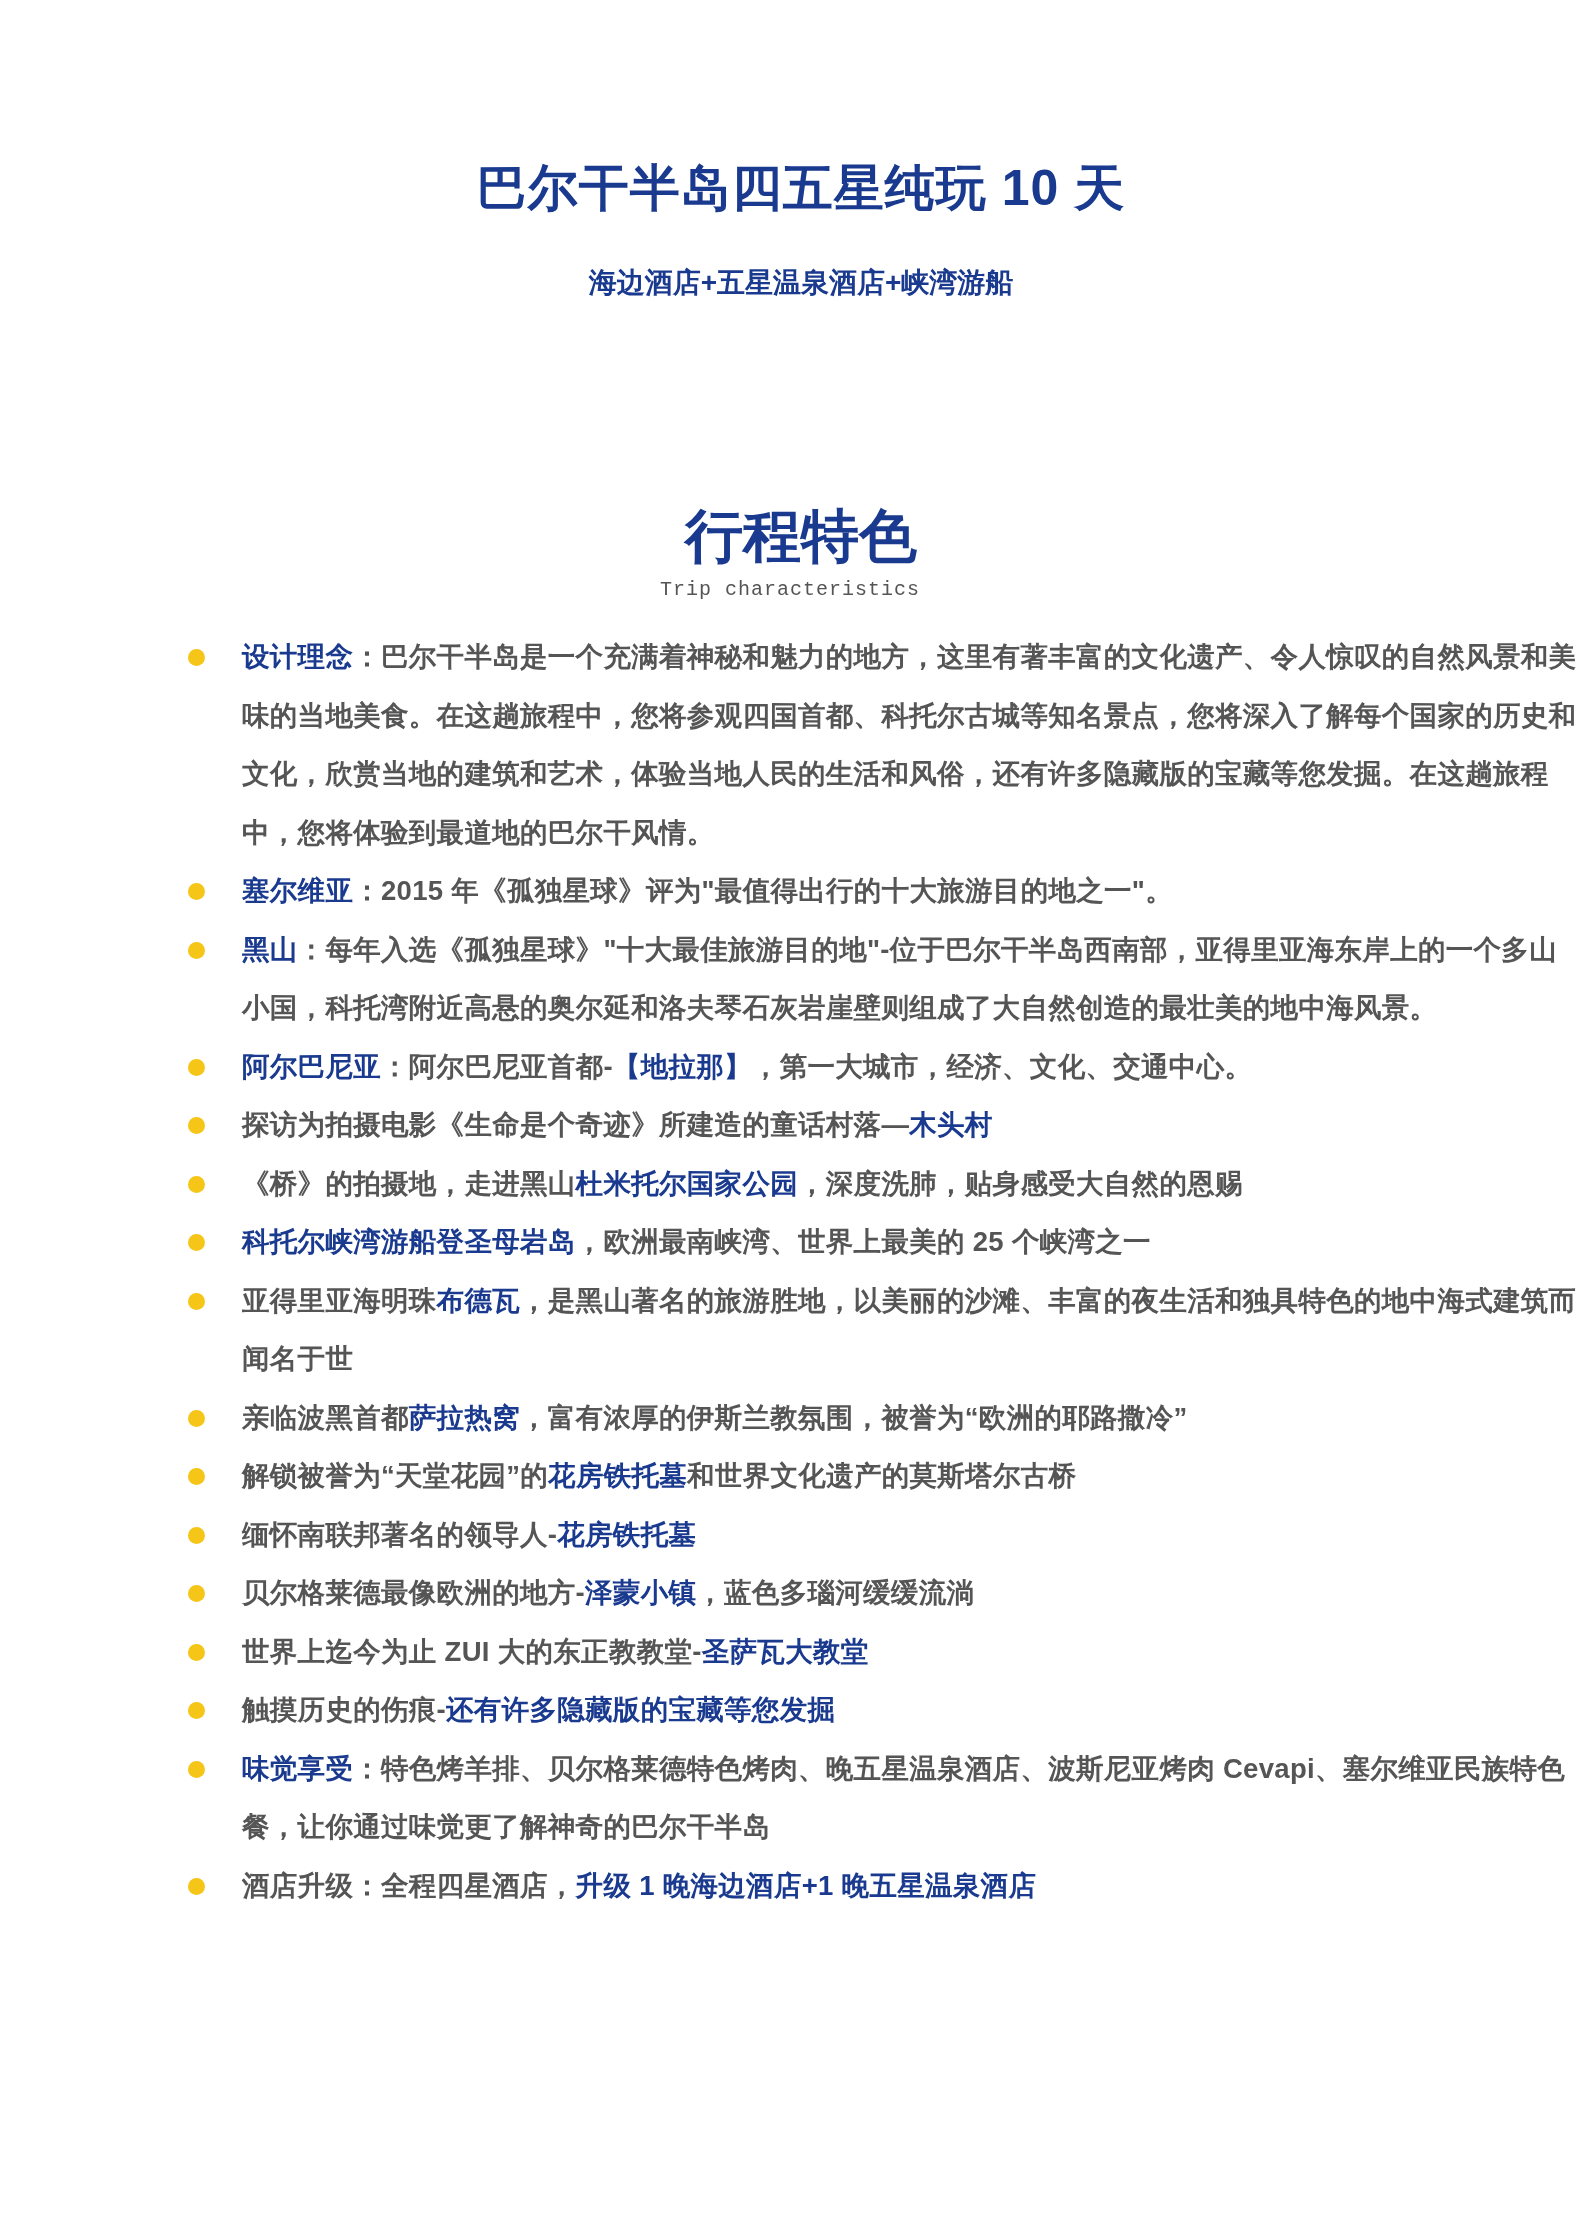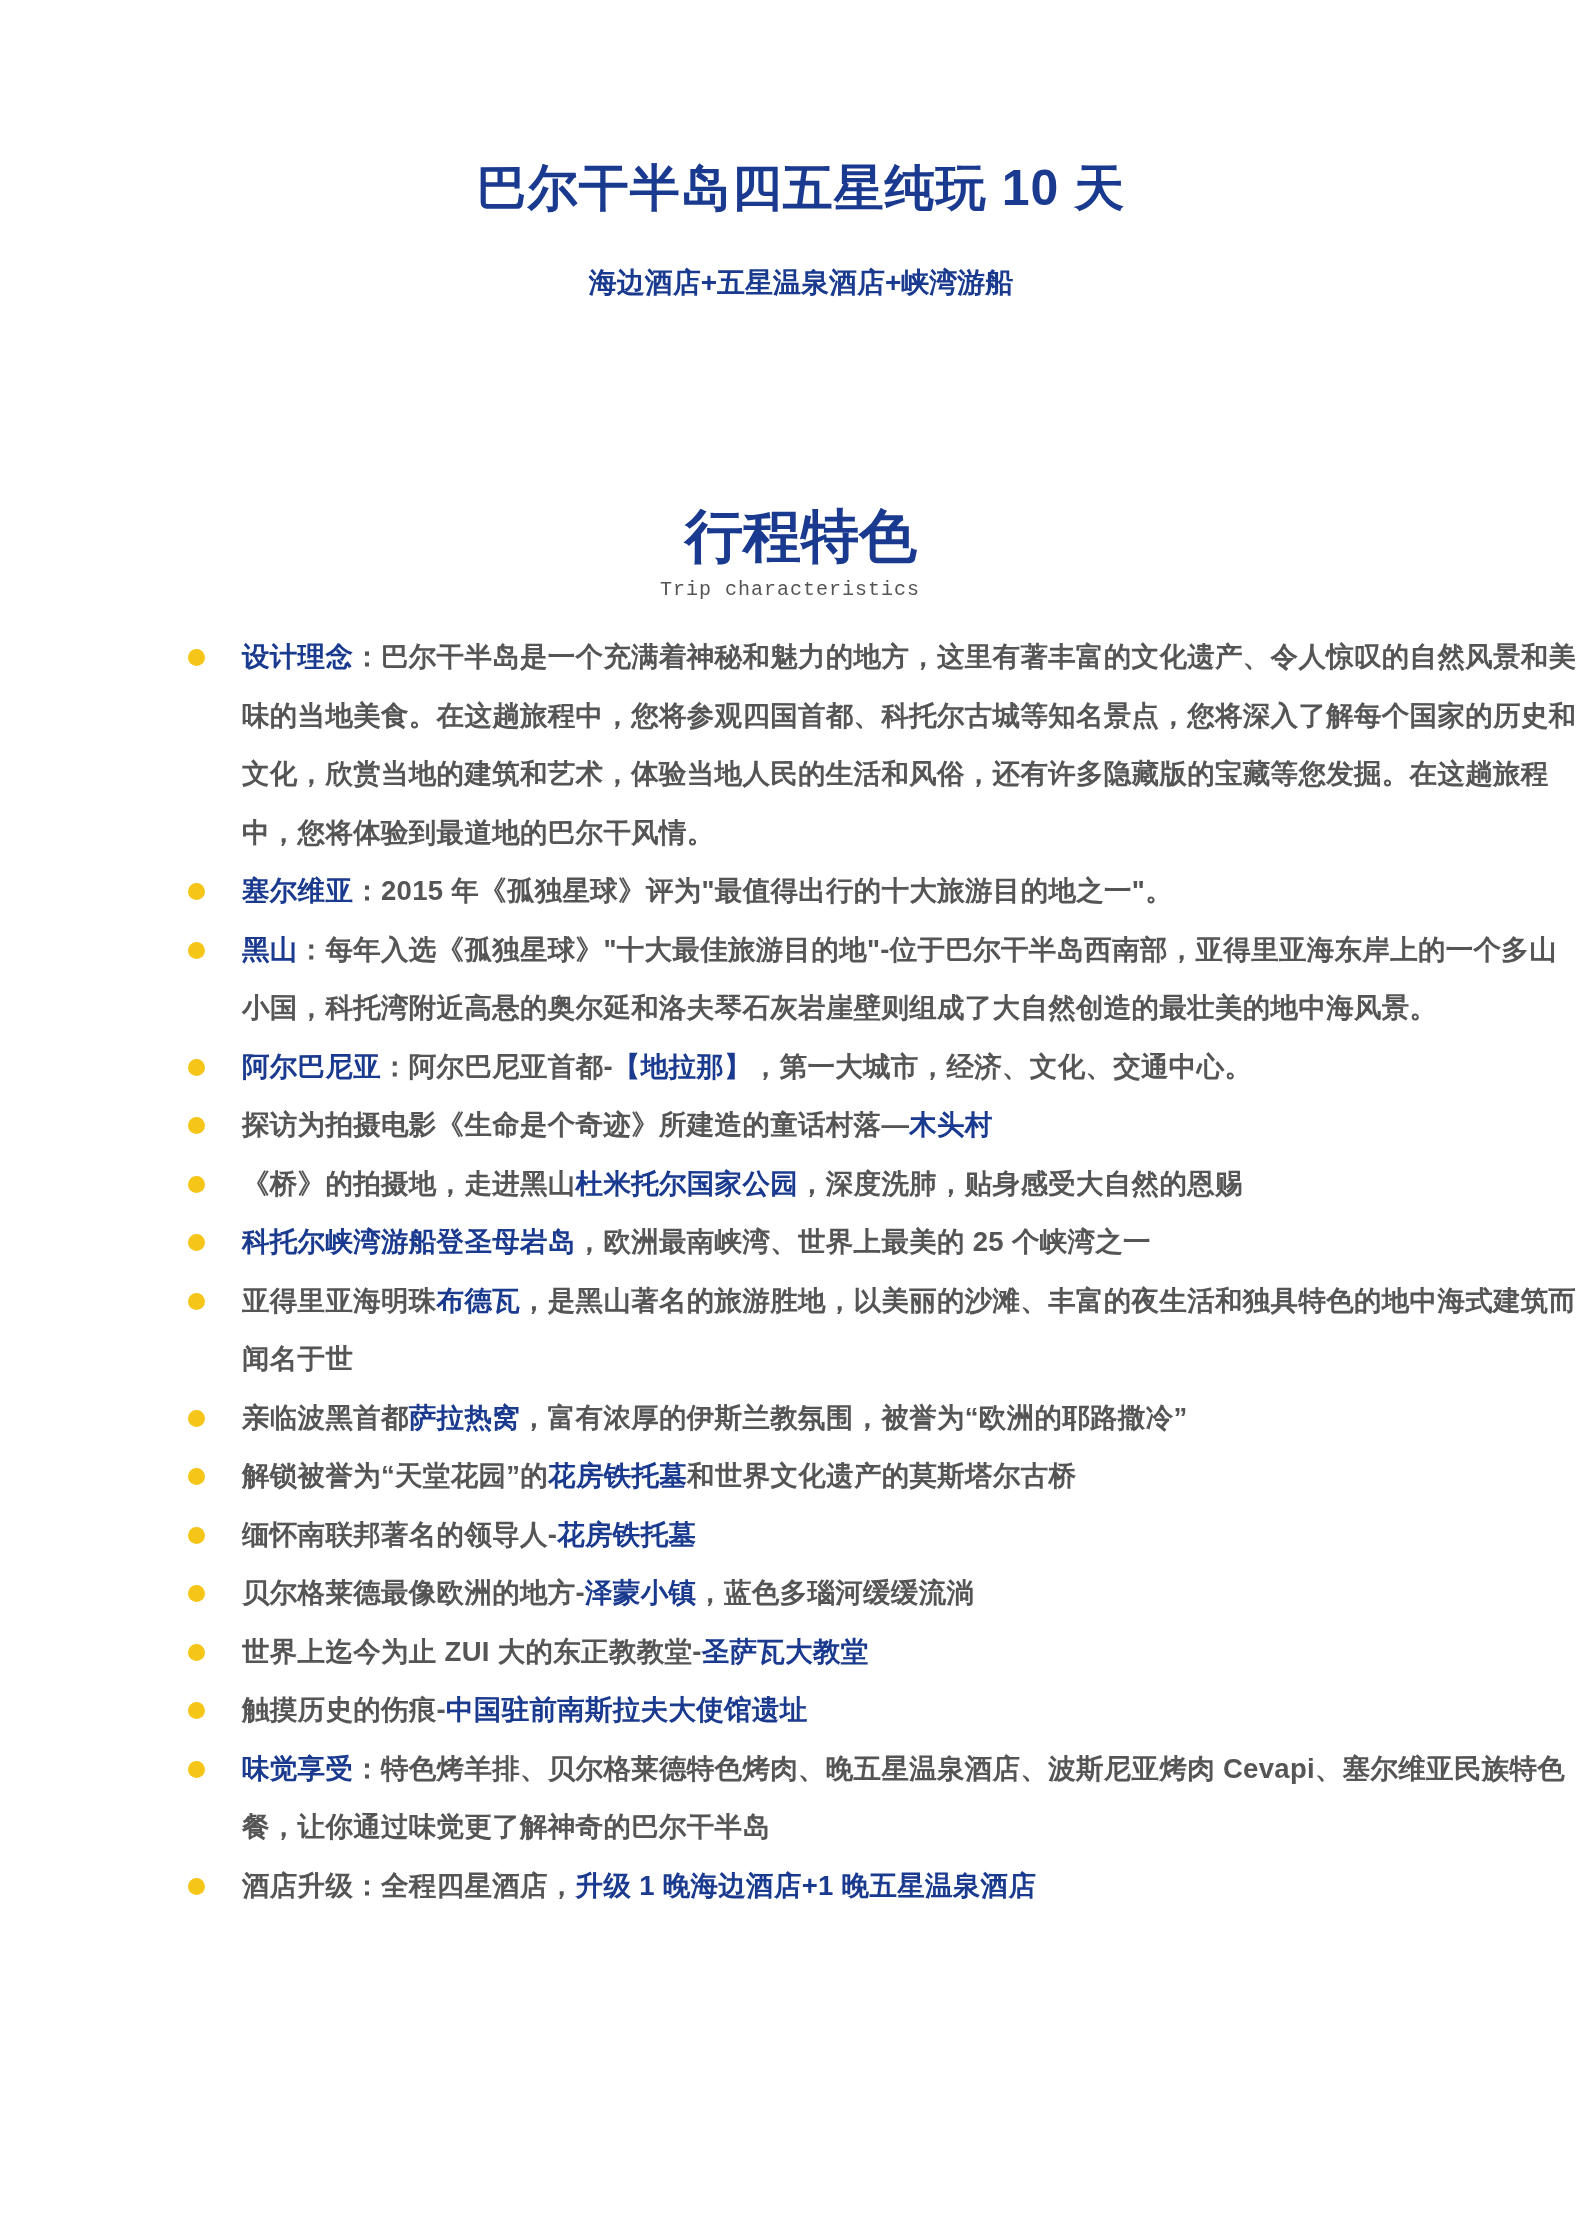--- a/index.html
+++ b/index.html
@@ -50,17 +50,17 @@
       <li class="item"><span class="dot"></span><span class="hl">阿尔巴尼亚</span><span>：阿尔巴尼亚首都-</span><span class="hl">【地拉那】</span><span>，第一大城市，经济、文化、交通中心。</span></li>
       <li class="item"><span class="dot"></span><span>探访为拍摄电影《生命是个奇迹》所建造的童话村落—</span><span class="hl">木头村</span></li>
       <li class="item"><span class="dot"></span><span>《桥》的拍摄地，走进黑山</span><span class="hl">杜米托尔国家公园</span><span>，深度洗肺，贴身感受大自然的恩赐</span></li>
       <li class="item"><span class="dot"></span><span class="hl">科托尔峡湾游船登圣母岩岛</span><span>，欧洲最南峡湾、世界上最美的 25 个峡湾之一</span></li>
       <li class="item"><span class="dot"></span><span>亚得里亚海明珠</span><span class="hl">布德瓦</span><span>，是黑山著名的旅游胜地，以美丽的沙滩、丰富的夜生活和独具特色的地中海式建筑而闻名于世</span></li>
       <li class="item"><span class="dot"></span><span>亲临波黑首都</span><span class="hl">萨拉热窝</span><span>，富有浓厚的伊斯兰教氛围，被誉为“欧洲的耶路撒冷”</span></li>
       <li class="item"><span class="dot"></span><span>解锁被誉为“天堂花园”的</span><span class="hl">花房铁托墓</span><span>和世界文化遗产的莫斯塔尔古桥</span></li>
       <li class="item"><span class="dot"></span><span>缅怀南联邦著名的领导人-</span><span class="hl">花房铁托墓</span></li>
       <li class="item"><span class="dot"></span><span>贝尔格莱德最像欧洲的地方-</span><span class="hl">泽蒙小镇</span><span>，蓝色多瑙河缓缓流淌</span></li>
       <li class="item"><span class="dot"></span><span>世界上迄今为止 ZUI 大的东正教教堂-</span><span class="hl">圣萨瓦大教堂</span></li>
-      <li class="item"><span class="dot"></span><span>触摸历史的伤痕-</span><span class="hl">中国驻前南斯拉夫大使馆遗址</span></li>
+      <li class="item"><span class="dot"></span><span>触摸历史的伤痕-</span><span class="hl">还有许多隐藏版的宝藏等您发掘</span></li>
       <li class="item"><span class="dot"></span><span class="hl">味觉享受</span><span>：特色烤羊排、贝尔格莱德特色烤肉、晚五星温泉酒店、波斯尼亚烤肉 Cevapi、塞尔维亚民族特色餐，让你通过味觉更了解神奇的巴尔干半岛</span></li>
       <li class="item"><span class="dot"></span><span>酒店升级：全程四星酒店，</span><span class="hl">升级 1 晚海边酒店+1 晚五星温泉酒店</span></li>
     </ul>
 </div>
 
 </body></html>

